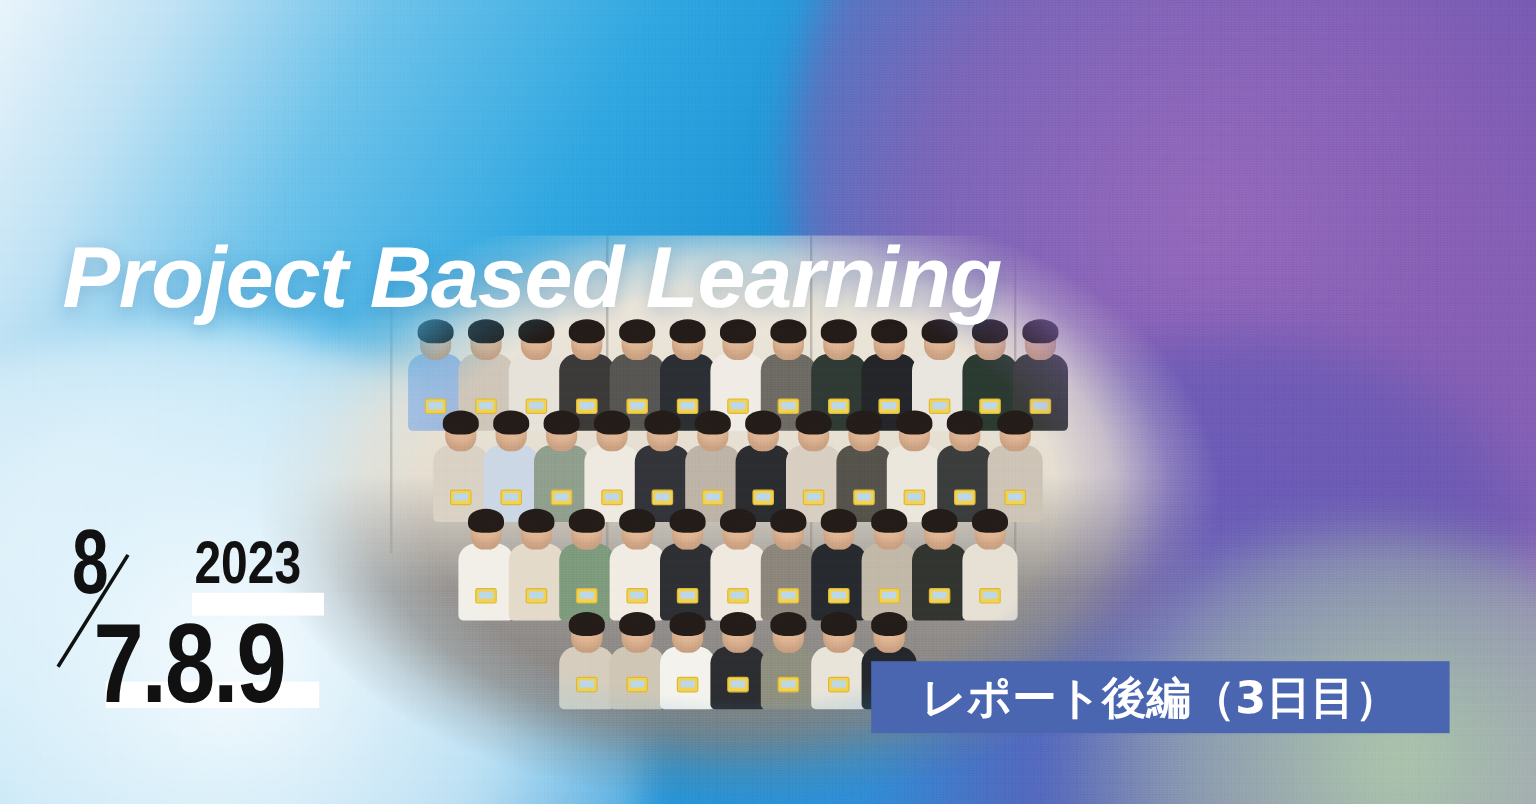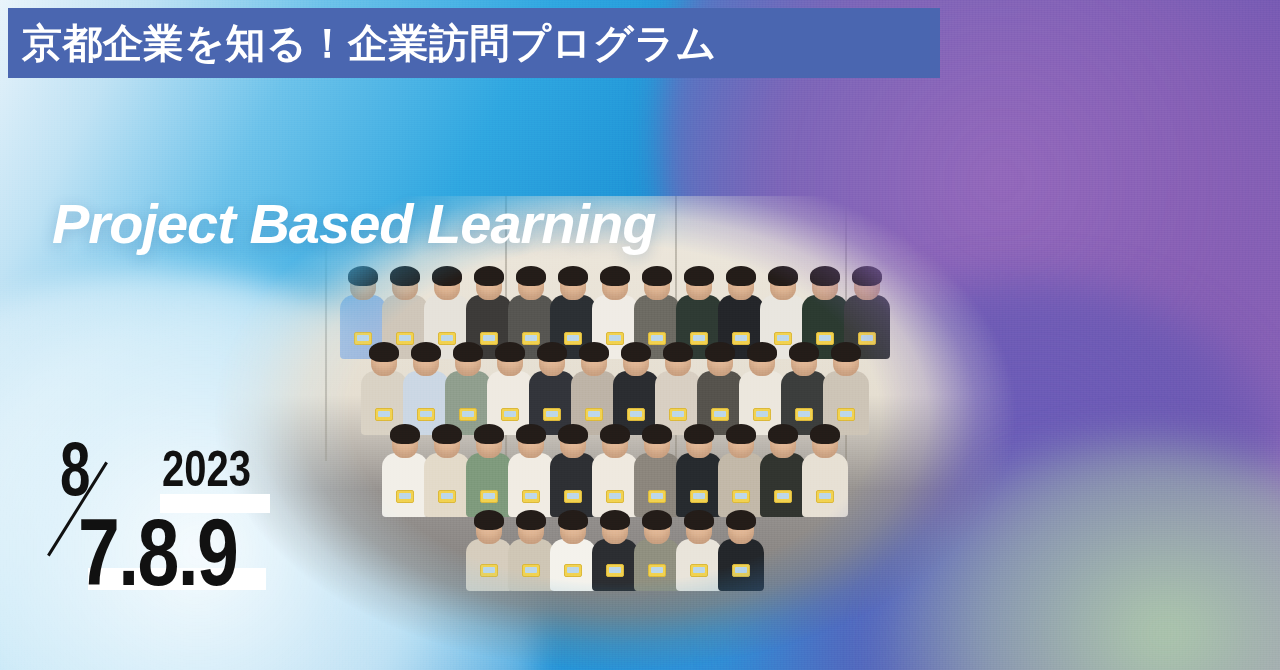--- a/index.html
+++ b/index.html
@@ -160,21 +160,21 @@
     letter-spacing:2px;
     white-space:nowrap;
     text-shadow:0 2px 10px rgba(30,90,150,.28);
     font-family:"DejaVu Sans","Liberation Sans",sans-serif;
   }
 
   
   .headline-en{
     position:absolute;left:52px;top:196px;
     color:#ffffff;
-    font-size:56px;font-weight:bold;font-style:italic;
+    font-size:72px;font-weight:bold;font-style:italic;
     line-height:1;
     letter-spacing:-1px;
     white-space:nowrap;
     text-shadow:0 3px 14px rgba(30,90,150,.25);
     font-family:"Liberation Sans","DejaVu Sans",sans-serif;
   }
 
   
   .date-block{position:absolute;left:52px;top:430px;width:240px;height:190px;}
   .d-month{
@@ -552,29 +552,29 @@
             <div class="body" style="background:#23262a;height:52px">
               <span class="badge-card"></span>
             </div>
           </div>
       </div>
     </div>
   </div>
 
   <div class="bg-noise"></div>
 
-  <div class="top-banner">
-    <span class="txt">京都企業を知る！企業訪問プログラム</span>
-  </div>
 
   <div class="headline-en">Project Based Learning</div>
 
   <div class="date-block">
     <div class="d-month">8</div>
     <div class="d-slash"></div>
     <div class="d-year-bar"></div>
     <div class="d-year">2023</div>
     <div class="d-days-bar"></div>
     <div class="d-days">7.8.9</div>
   </div>
 
+  <div class="bottom-badge">
+    <span class="txt">レポート後編（3日目）</span>
+  </div>
 
 </div>
 
 </body></html>

